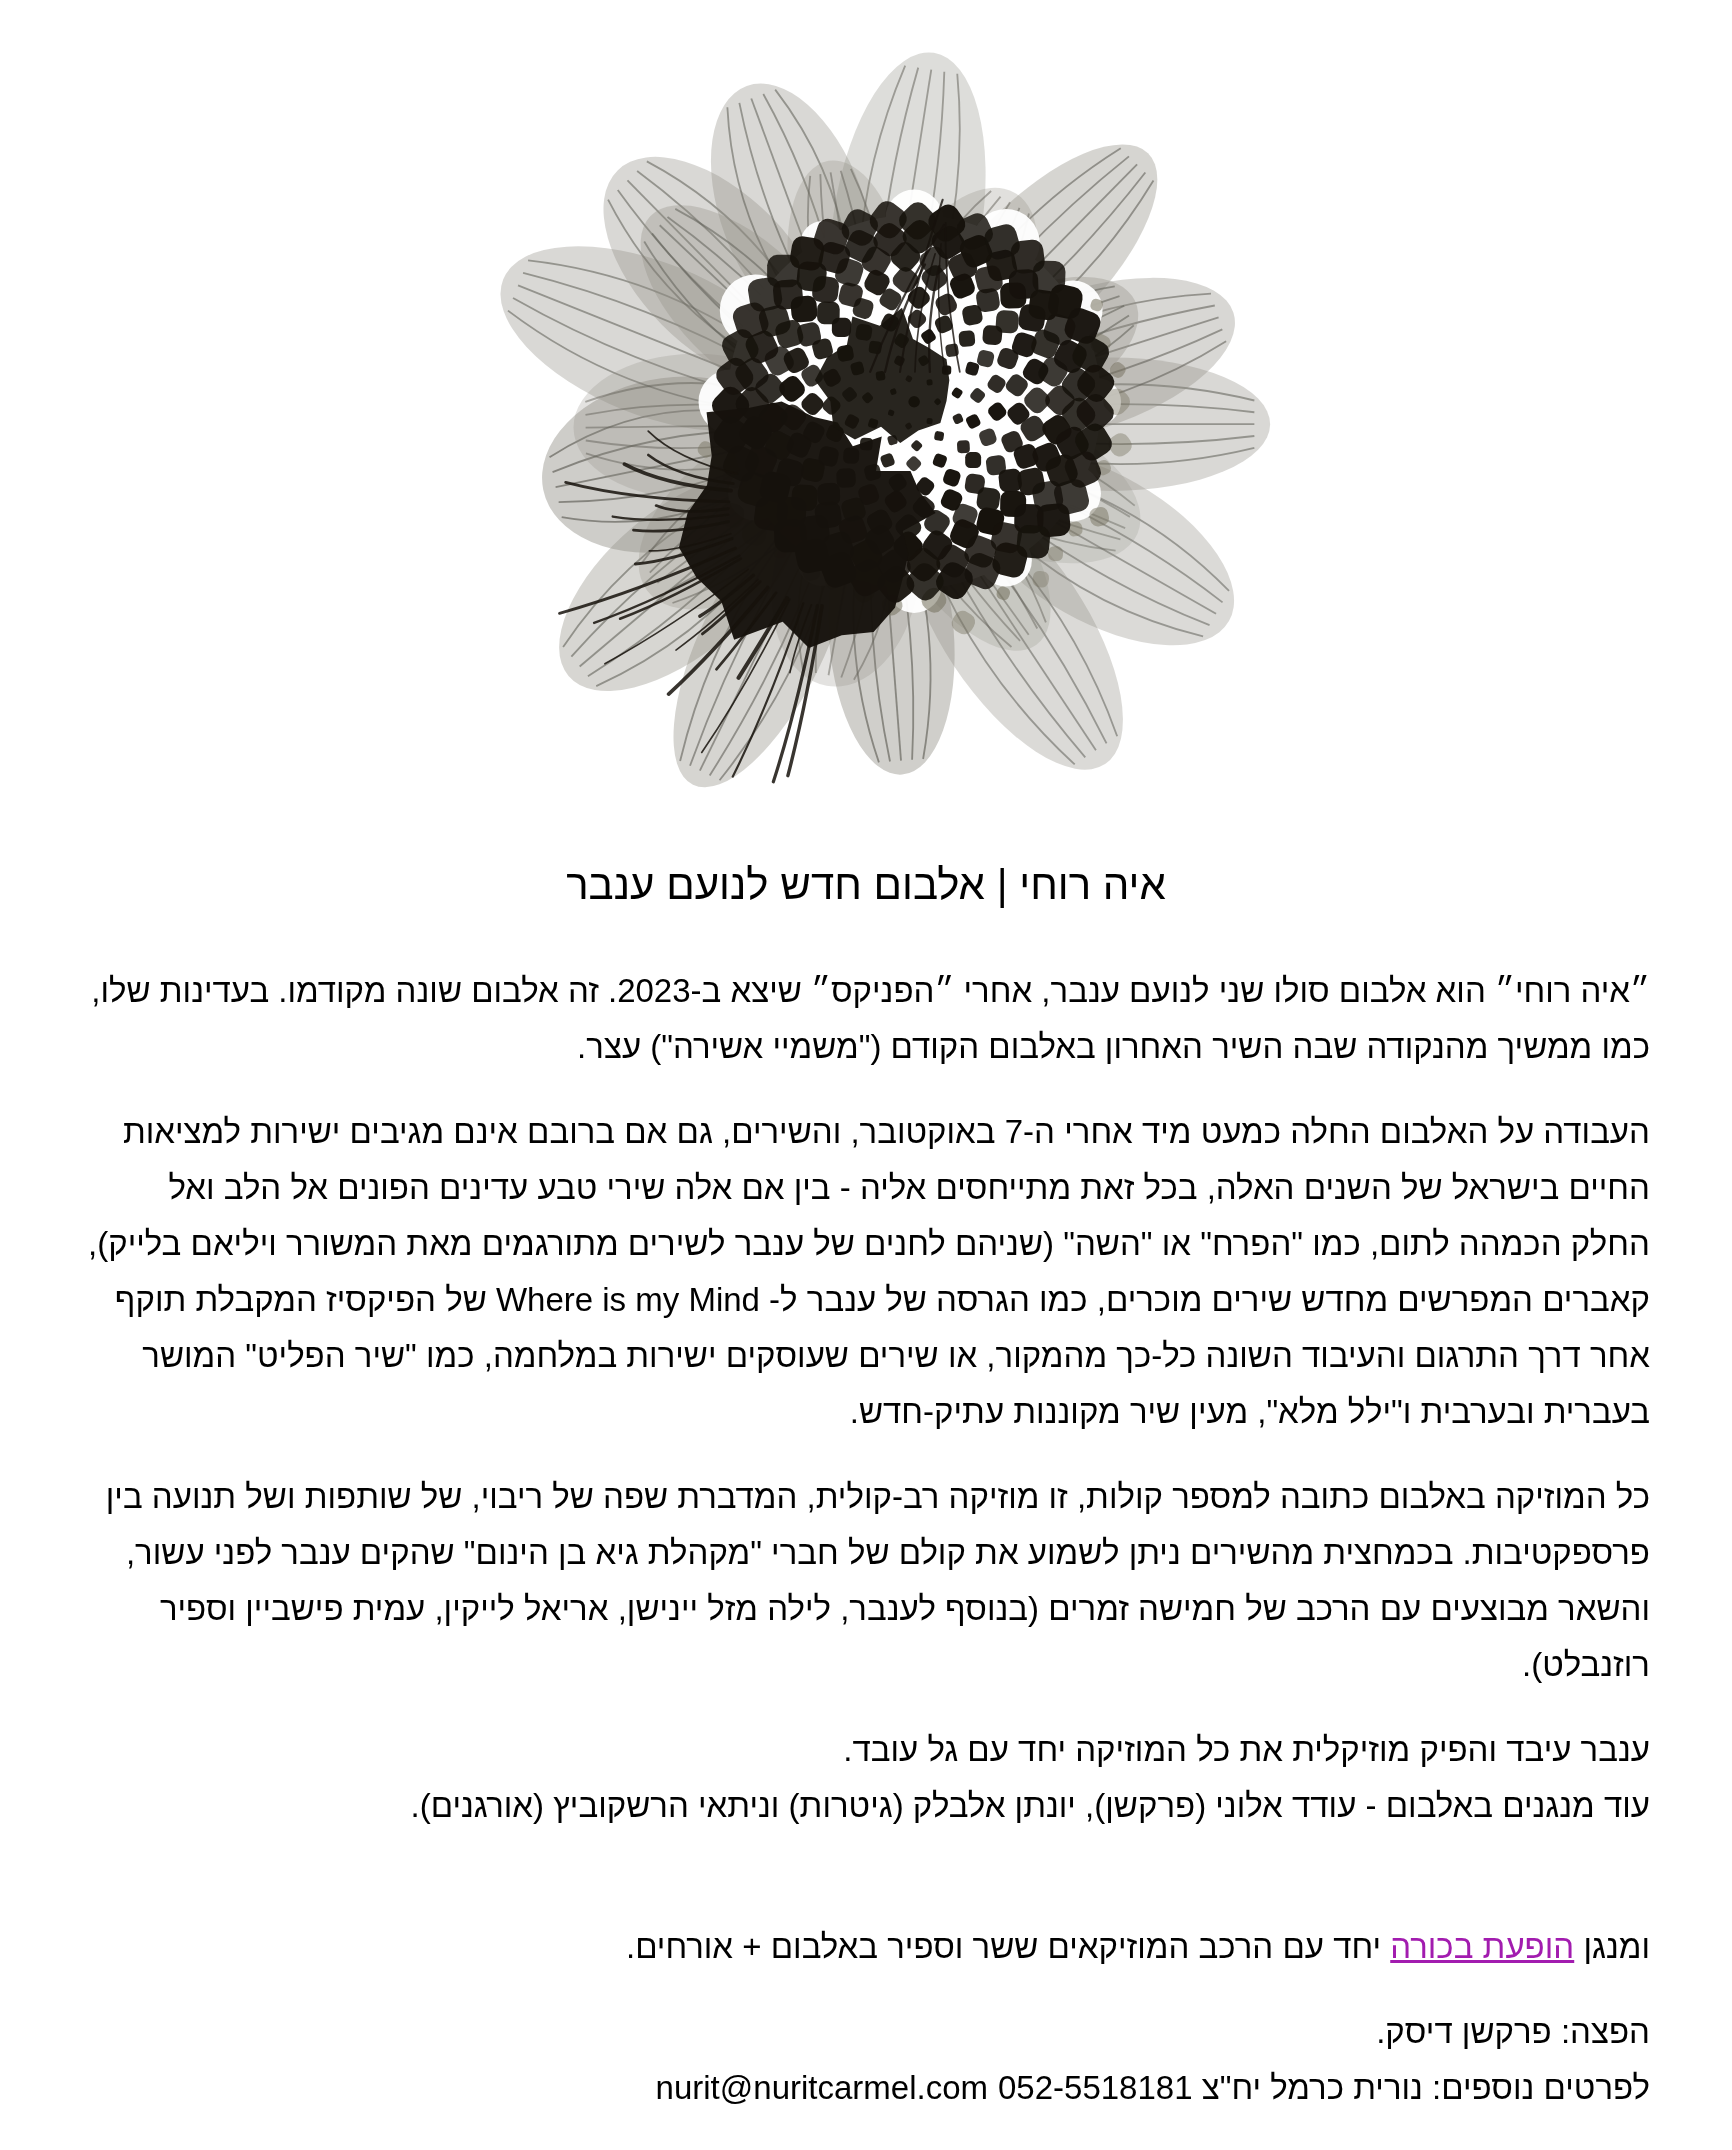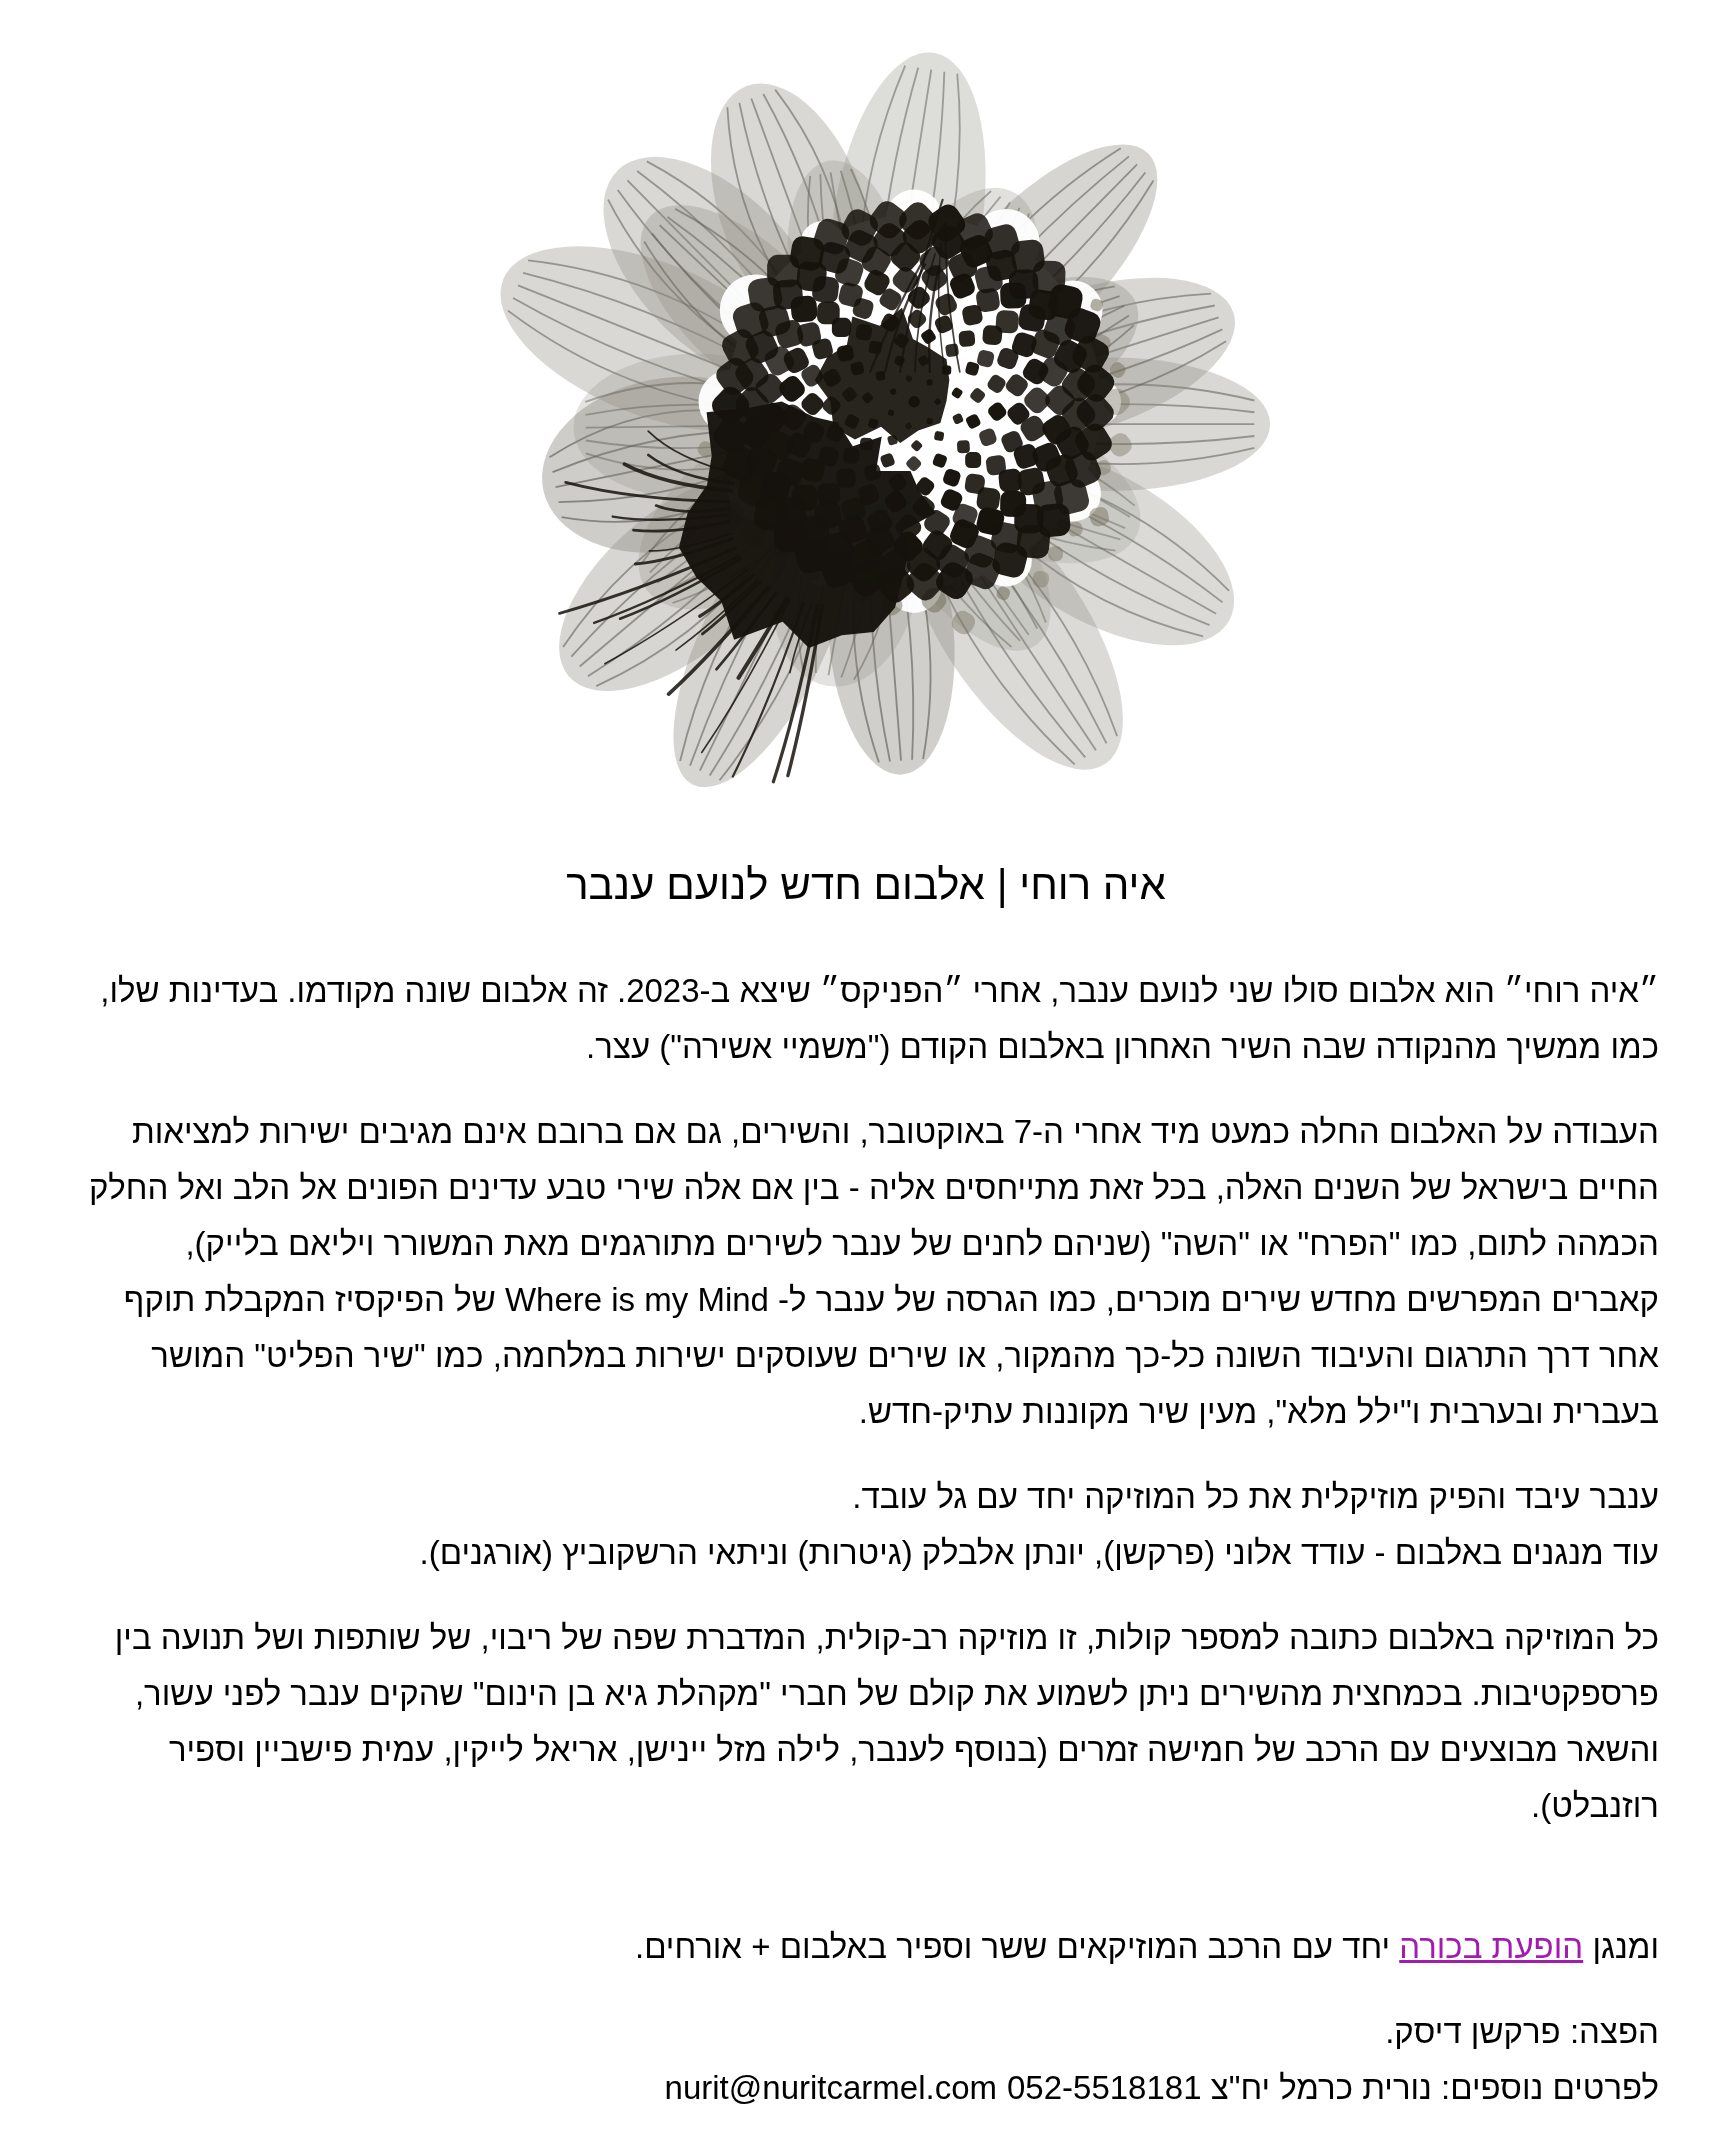--- a/index.html
+++ b/index.html
@@ -5,21 +5,21 @@
   html,body{margin:0;padding:0;background:#ffffff;}
   body{width:1732px;height:2151px;overflow:hidden;
        font-family:"Liberation Sans","DejaVu Sans",sans-serif;color:#000;}
   .page{position:relative;width:1732px;height:1973px;background:#ffffff;}
   figure.artwork{margin:0 auto;padding-top:5px;width:830px;height:830px;}
   figure.artwork svg{display:block;width:830px;height:830px;}
   h1.title{margin:25px 0 0;text-align:center;font-weight:400;
            font-size:42px;line-height:50px;letter-spacing:0;}
   .content{direction:rtl;text-align:right;margin:53px 65px 0;
            font-size:33px;line-height:56px;}
-  .content p{margin:0 8px 29px;}
+  .content p{margin:0 17px 29px;}
   a.premiere-link{color:#a21caf;text-decoration:underline;cursor:pointer;}
   p.contact{margin-top:16.6px;margin-bottom:0;}
   .ltr-block{direction:ltr;unicode-bidi:isolate;}
   .ltr-block .phone{margin-left:10px;}
 </style>
 </head>
 <body>
 
 <div class="page">
 
@@ -437,23 +437,23 @@
   </figure>
 
   <h1 class="title">איה רוחי | אלבום חדש לנועם ענבר</h1>
 
   <section class="content">
 
     <p>״איה רוחי״ הוא אלבום סולו שני לנועם ענבר, אחרי ״הפניקס״ שיצא ב-2023. זה אלבום שונה מקודמו. בעדינות שלו, כמו ממשיך מהנקודה שבה השיר האחרון באלבום הקודם ("משמיי אשירה") עצר.</p>
 
     <p>העבודה על האלבום החלה כמעט מיד אחרי ה-7 באוקטובר, והשירים, גם אם ברובם אינם מגיבים ישירות למציאות החיים בישראל של השנים האלה, בכל זאת מתייחסים אליה - בין אם אלה שירי טבע עדינים הפונים אל הלב ואל החלק הכמהה לתום, כמו "הפרח" או "השה" (שניהם לחנים של ענבר לשירים מתורגמים מאת המשורר ויליאם בלייק), קאברים המפרשים מחדש שירים מוכרים, כמו הגרסה של ענבר ל- Where is my Mind של הפיקסיז המקבלת תוקף אחר דרך התרגום והעיבוד השונה כל-כך מהמקור, או שירים שעוסקים ישירות במלחמה, כמו "שיר הפליט" המושר בעברית ובערבית ו"ילל מלא", מעין שיר מקוננות עתיק-חדש.</p>
 
+    <p>כל המוזיקה באלבום כתובה למספר קולות, זו מוזיקה רב-קולית, המדברת שפה של ריבוי, של שותפות ושל תנועה בין פרספקטיבות. בכמחצית מהשירים ניתן לשמוע את קולם של חברי "מקהלת גיא בן הינום" שהקים ענבר לפני עשור, והשאר מבוצעים עם הרכב של חמישה זמרים (בנוסף לענבר, לילה מזל יינישן, אריאל לייקין, עמית פישביין וספיר רוזנבלט).</p>
+
     <p><span>ענבר עיבד והפיק מוזיקלית את כל המוזיקה יחד עם גל עובד.</span><br><span>עוד מנגנים באלבום - עודד אלוני (פרקשן), יונתן אלבלק (גיטרות) וניתאי הרשקוביץ (אורגנים).</span></p>
-
-    <p>כל המוזיקה באלבום כתובה למספר קולות, זו מוזיקה רב-קולית, המדברת שפה של ריבוי, של שותפות ושל תנועה בין פרספקטיבות. בכמחצית מהשירים ניתן לשמוע את קולם של חברי "מקהלת גיא בן הינום" שהקים ענבר לפני עשור, והשאר מבוצעים עם הרכב של חמישה זמרים (בנוסף לענבר, לילה מזל יינישן, אריאל לייקין, עמית פישביין וספיר רוזנבלט).</p>
 
     <p><br><span>ומנגן </span><a class="premiere-link">הופעת בכורה</a><span> יחד עם הרכב המוזיקאים ששר וספיר באלבום + אורחים.</span></p>
 
     <p class="contact"><span>הפצה: פרקשן דיסק.</span><br><span>לפרטים נוספים: נורית כרמל יח"צ </span><span class="ltr-block" dir="ltr"><span class="email">nurit@nuritcarmel.com</span><span class="phone">052-5518181</span></span></p>
 
   </section>
 </div>
 
 
 </body></html>

